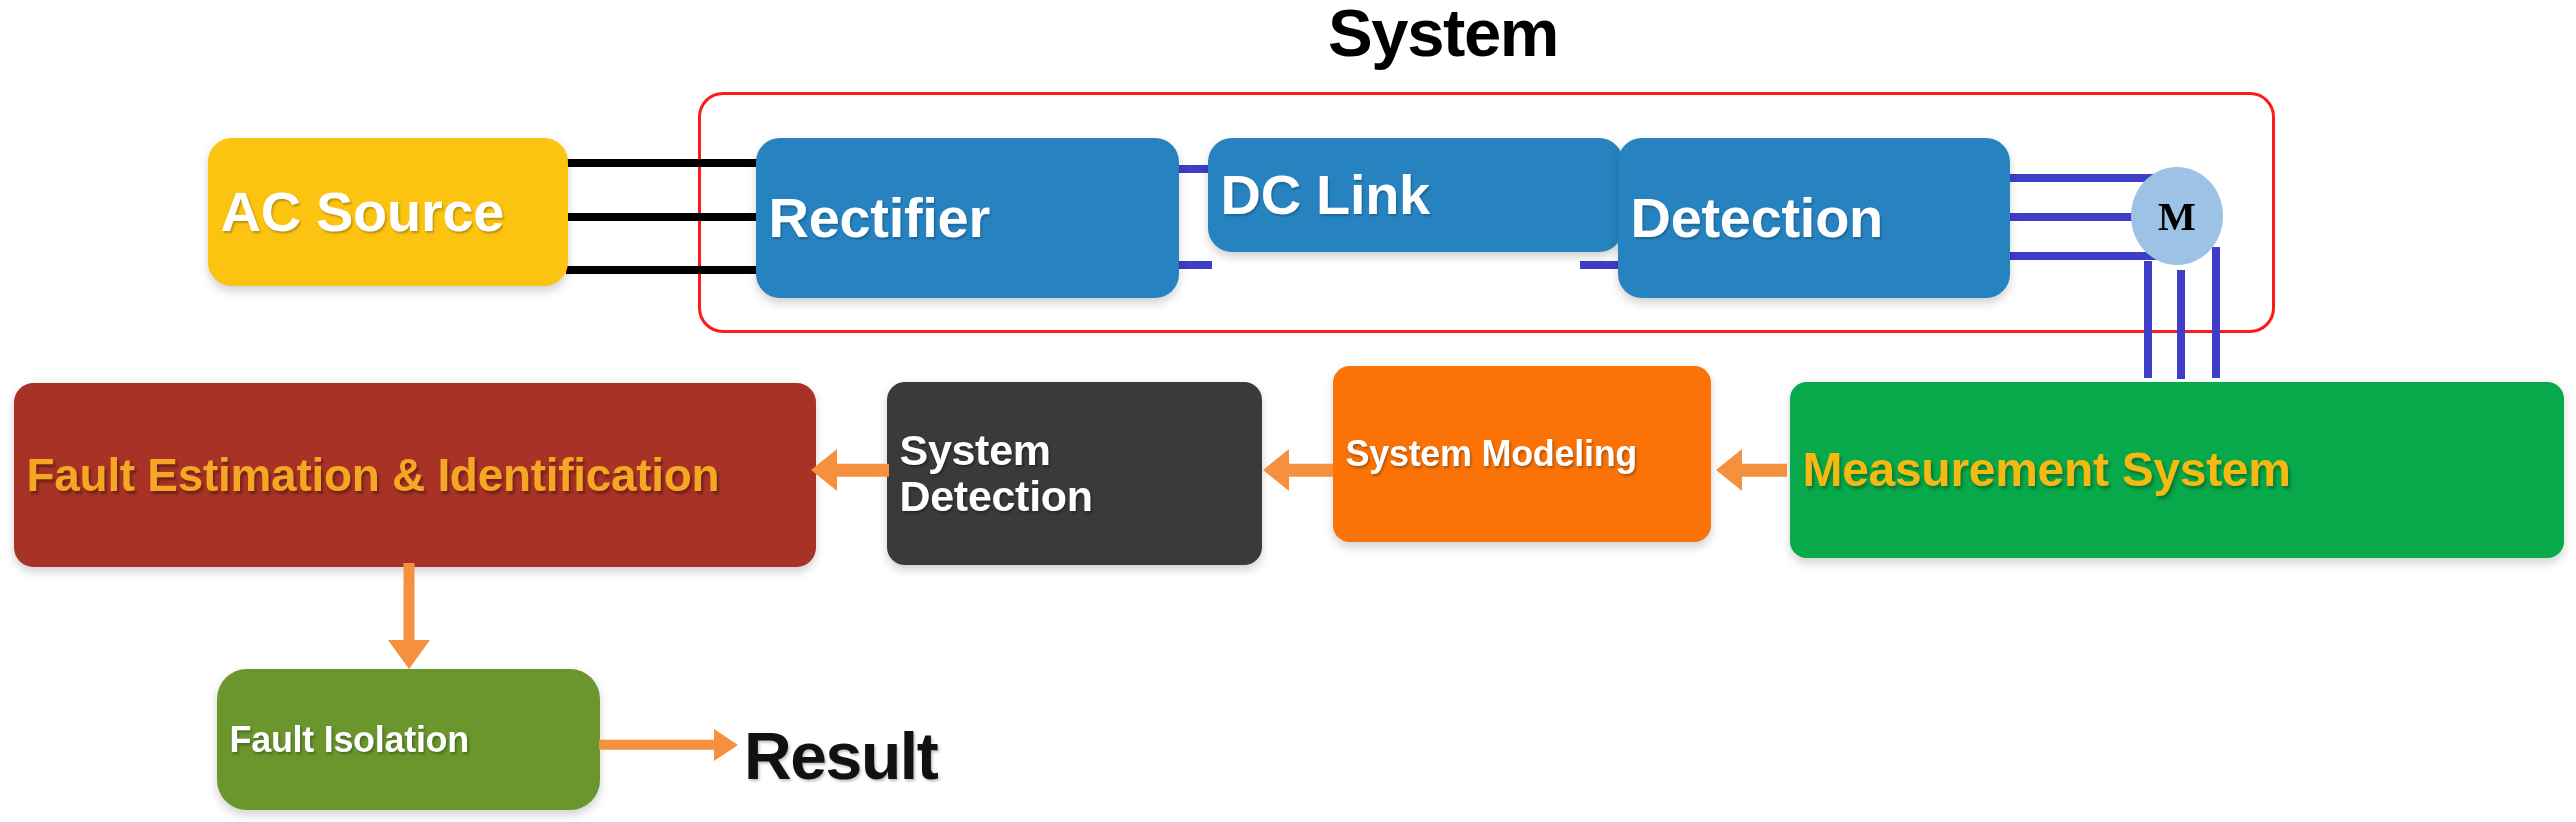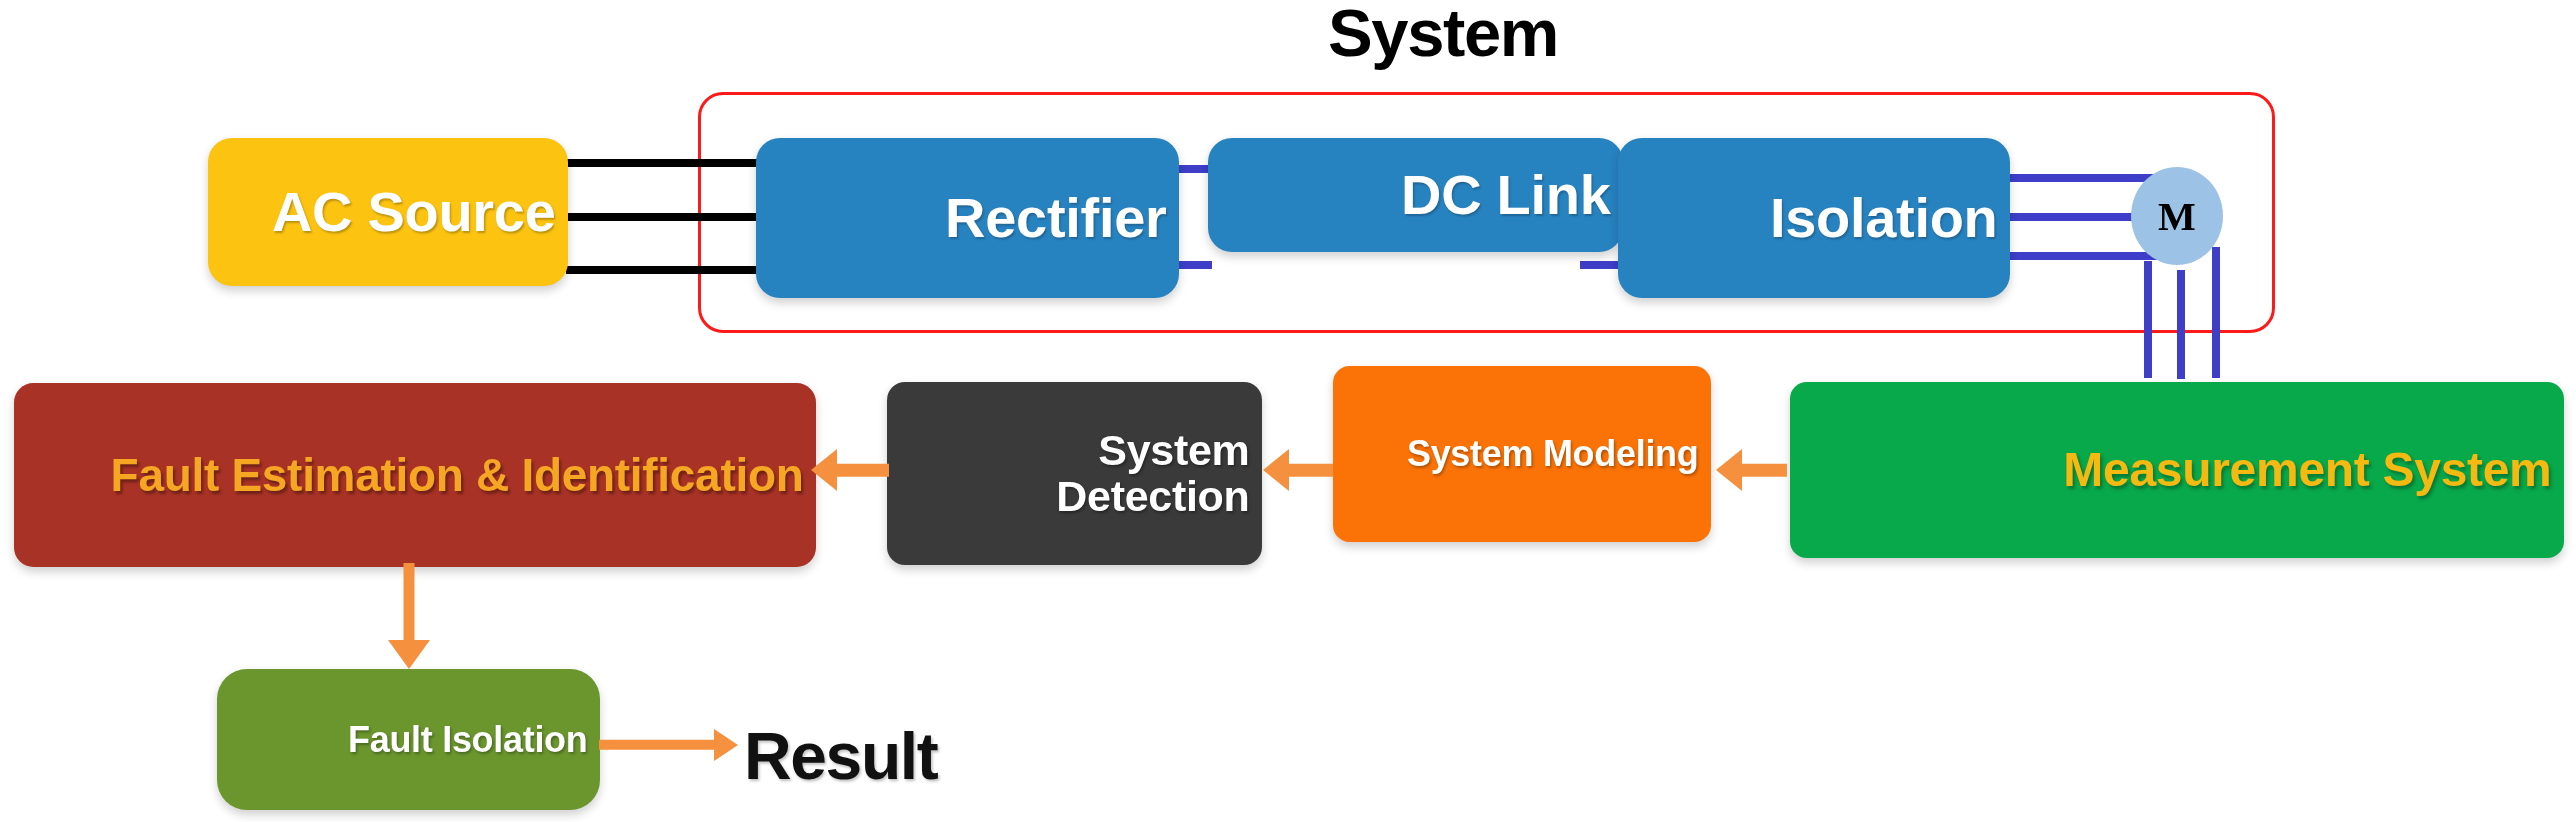--- a/index.html
+++ b/index.html
@@ -15,21 +15,21 @@
     width: 2576px;
     height: 822px;
     background: #ffffff;
     overflow: hidden;
   }
   .node {
     position: absolute;
     display: flex;
     align-items: center;
     justify-content: center;
-    text-align: right;
+    text-align: left;
     border-radius: 24px;
     box-sizing: border-box;
     box-shadow: 0 4.2px 9.8px rgba(0,0,0,0.18);
     font-weight: bold;
     letter-spacing: -0.3px;
     line-height: 1.05;
   }
   .node-label {
     display: block;
     width: 100%;
@@ -222,21 +222,21 @@
 
   <div class="node n-blue" style="left:756px; top:138px; width:423px; height:160px;">
     <span class="node-label">Rectifier</span>
   </div>
 
   <div class="node n-blue" style="left:1208px; top:138px; width:415px; height:114px;">
     <span class="node-label">DC Link</span>
   </div>
 
   <div class="node n-blue" style="left:1618px; top:138px; width:392px; height:160px;">
-    <span class="node-label">Isolation</span>
+    <span class="node-label">Detection</span>
   </div>
 
   <div class="motor" style="left:2131px; top:167px; width:92px; height:98px;">
     <span>M</span>
   </div>
 
   <div class="node n-green" style="left:1790px; top:382px; width:774px; height:176px; border-radius:16.7px;">
     <span class="node-label">Measurement System</span>
   </div>
 

